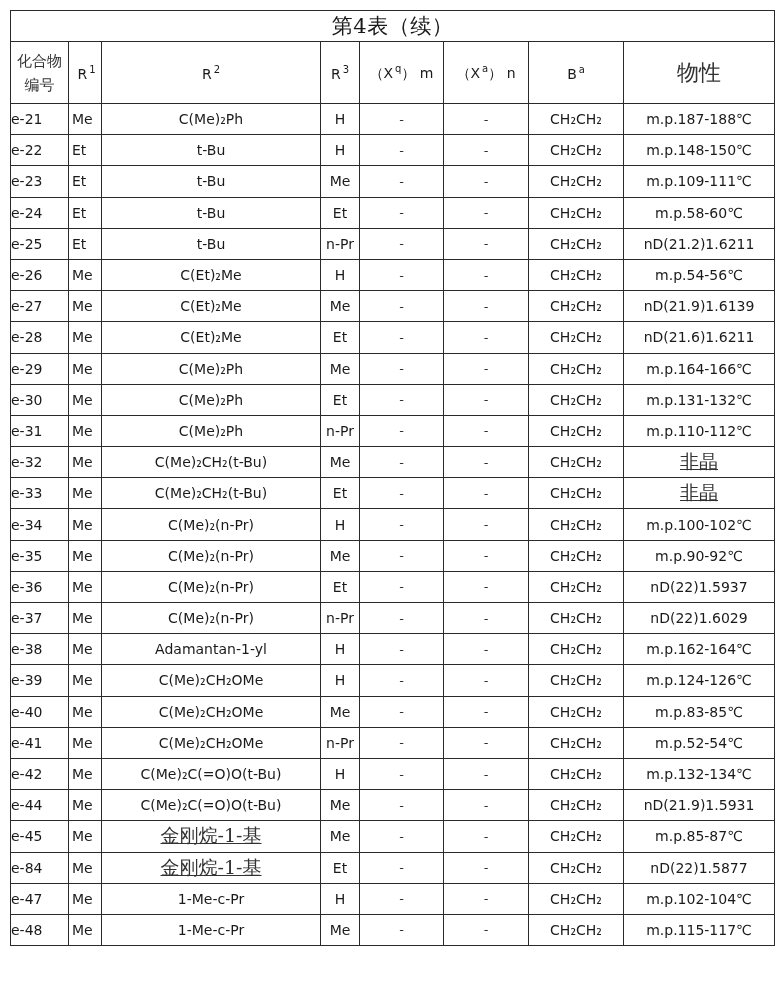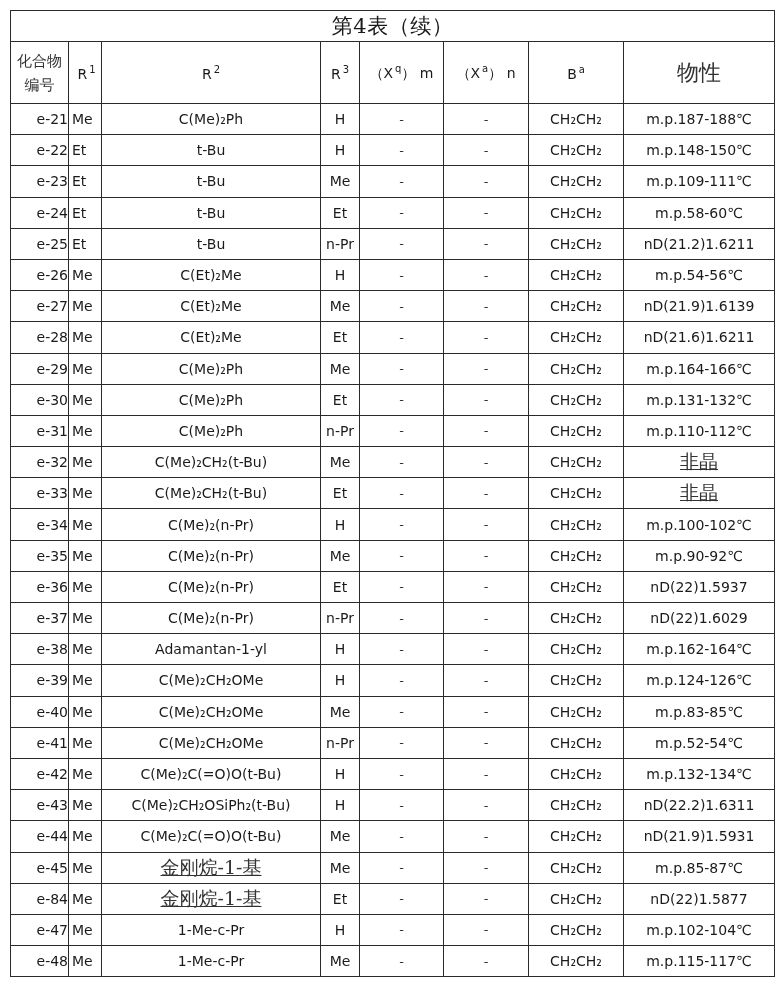--- a/index.html
+++ b/index.html
@@ -55,21 +55,21 @@
       font-family: "DejaVu Serif", "Liberation Serif", serif;
       font-size: 22px;
       color: #333;
     }
     .header-row th.left { text-align: center; padding-left: 3px; }
     .header-row th sup { font-size: 10px; vertical-align: 6px; margin-left: 2px; }
     tbody td {
       height: 30.2px;
       font-size: 14px;
     }
-    td.id-cell { text-align: right; }
+    td.id-cell { text-align: left; }
     td.r1-cell { text-align: left; padding-left: 3px; }
     td.r3-cell { }
     td.dash-cell { font-size: 13px; color: #333; }
     td.prop-cell { font-size: 14px; }
     td.cjk-cell {
       font-family: "DejaVu Serif", "Liberation Serif", serif;
       font-size: 19px;
       color: #333;
       text-decoration: underline;
     }
@@ -322,30 +322,20 @@
           <td class="id-cell">e-42</td>
           <td class="r1-cell">Me</td>
           <td class="r2-cell">C(Me)₂C(=O)O(t-Bu)</td>
           <td class="r3-cell">H</td>
           <td class="dash-cell">-</td>
           <td class="dash-cell">-</td>
           <td class="ba-cell">CH₂CH₂</td>
           <td class="prop-cell">m.p.132-134℃</td>
         </tr>
         <tr>
-          <td class="id-cell">e-43</td>
-          <td class="r1-cell">Me</td>
-          <td class="r2-cell">C(Me)₂CH₂OSiPh₂(t-Bu)</td>
-          <td class="r3-cell">H</td>
-          <td class="dash-cell">-</td>
-          <td class="dash-cell">-</td>
-          <td class="ba-cell">CH₂CH₂</td>
-          <td class="prop-cell">nD(22.2)1.6311</td>
-        </tr>
-        <tr>
           <td class="id-cell">e-44</td>
           <td class="r1-cell">Me</td>
           <td class="r2-cell">C(Me)₂C(=O)O(t-Bu)</td>
           <td class="r3-cell">Me</td>
           <td class="dash-cell">-</td>
           <td class="dash-cell">-</td>
           <td class="ba-cell">CH₂CH₂</td>
           <td class="prop-cell">nD(21.9)1.5931</td>
         </tr>
         <tr>

